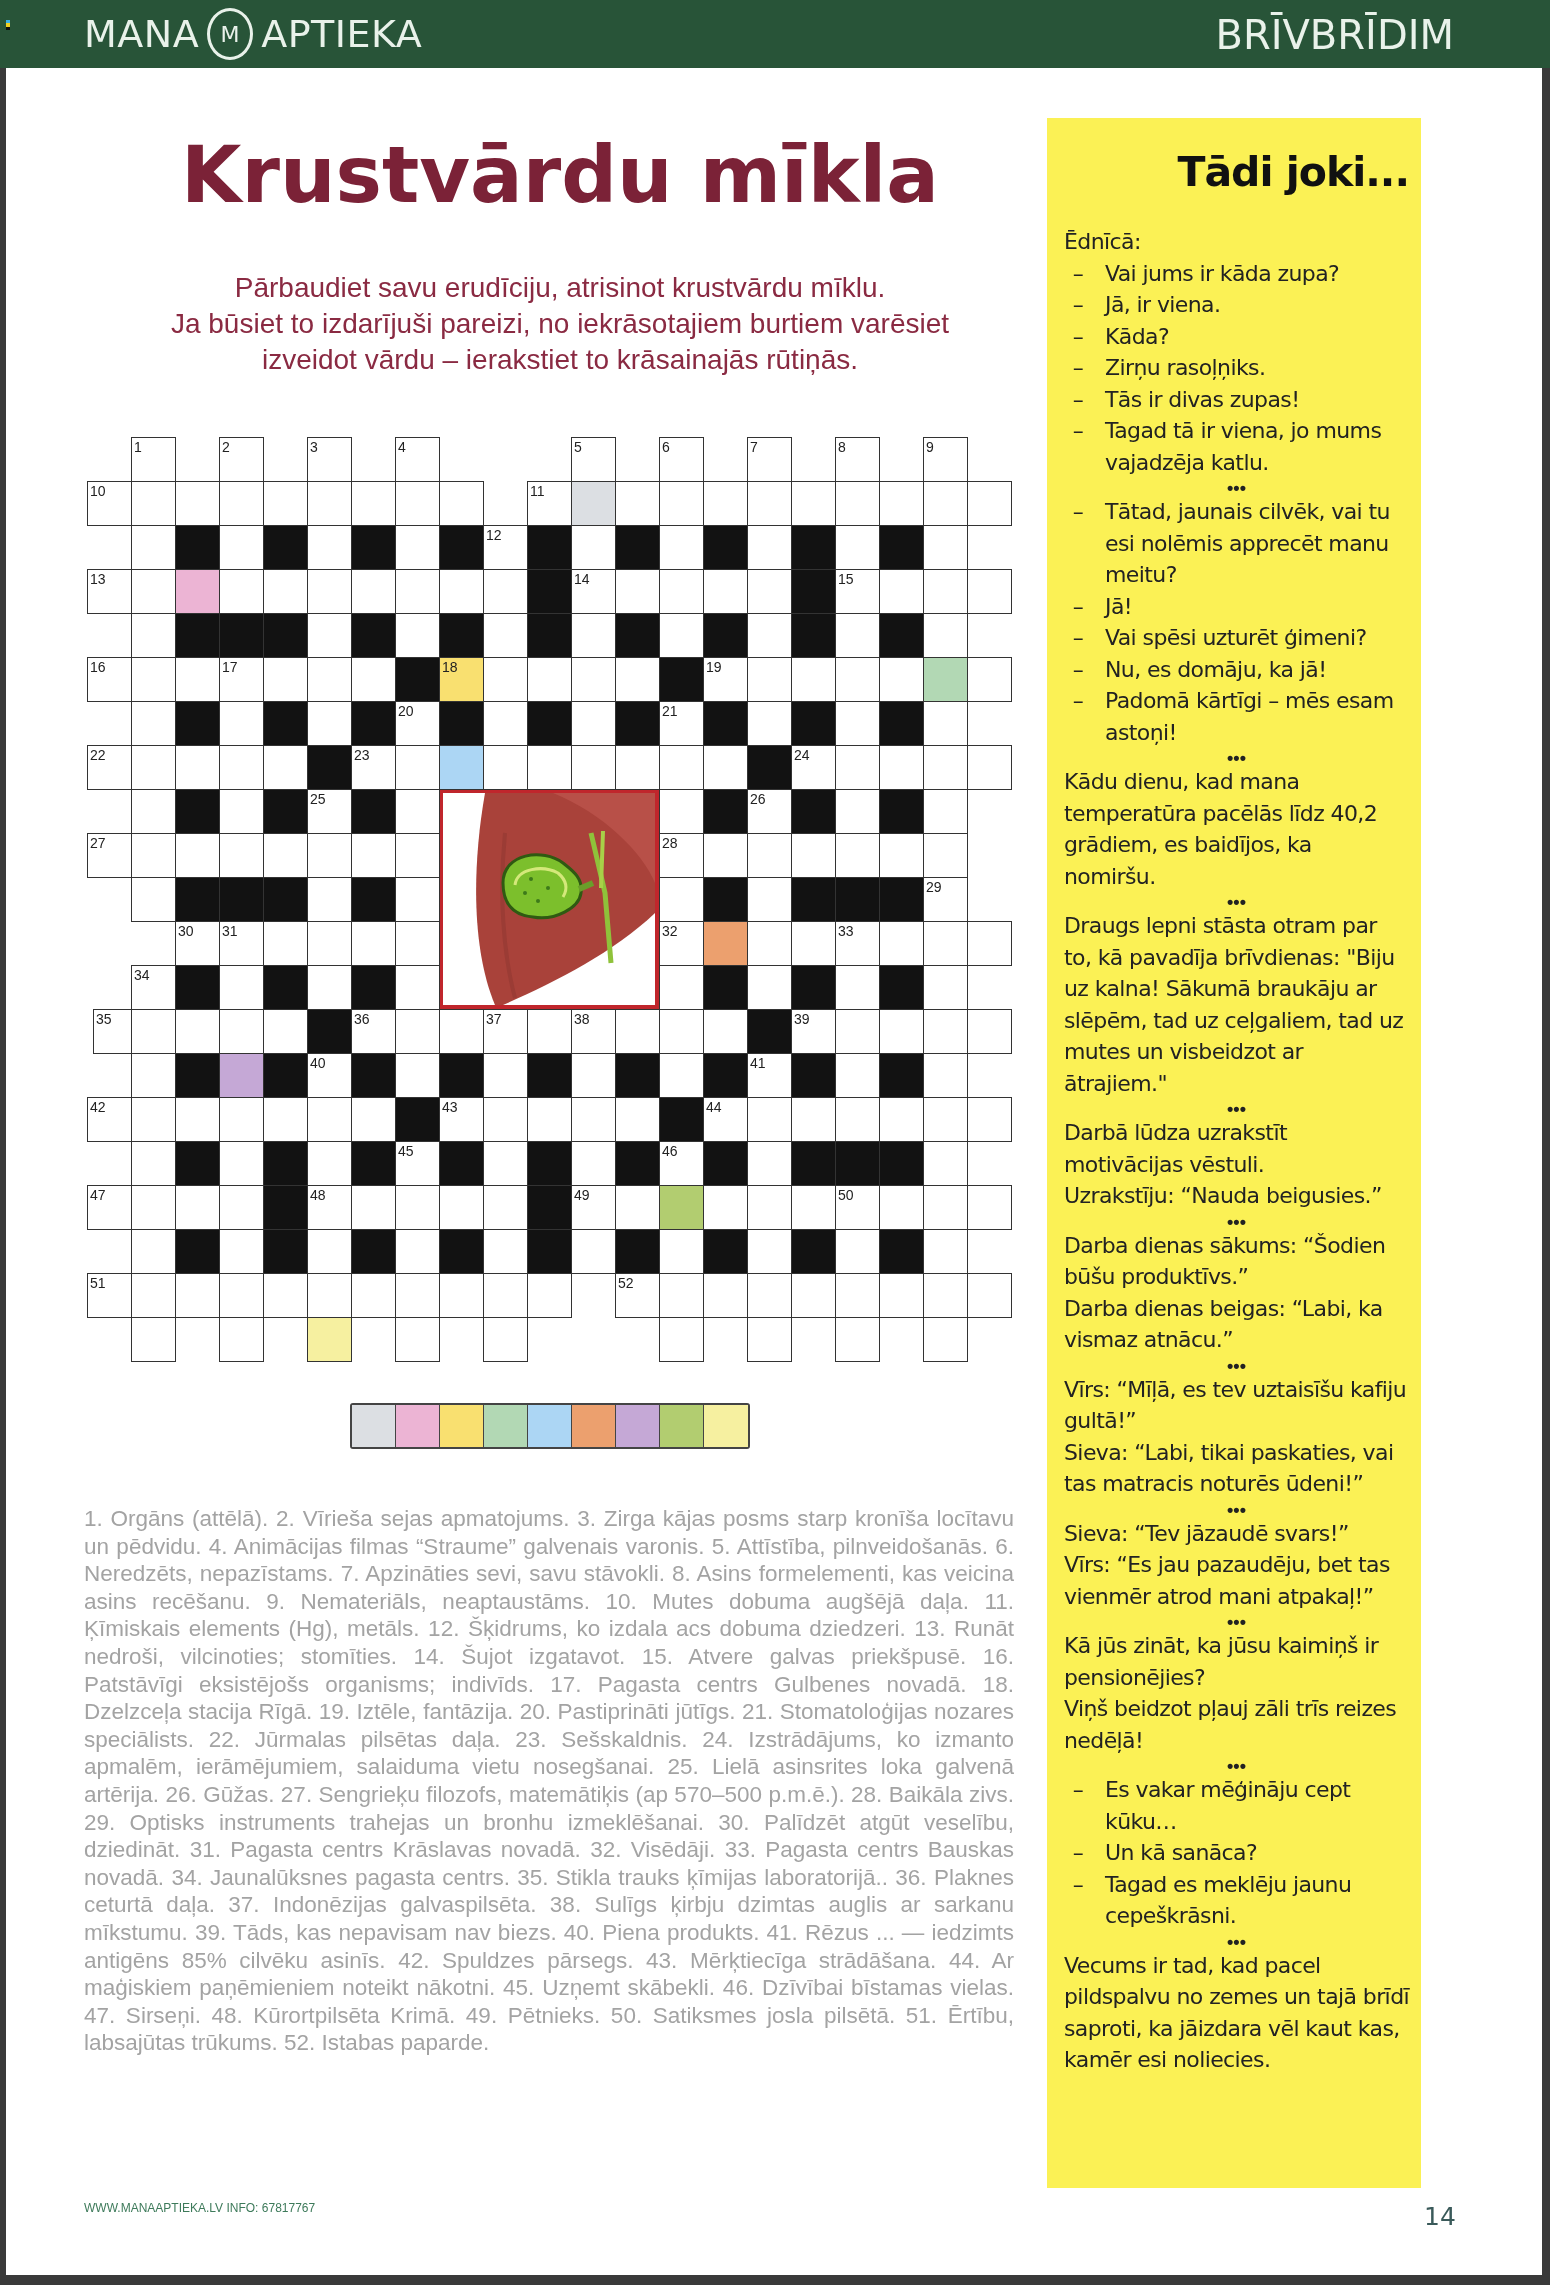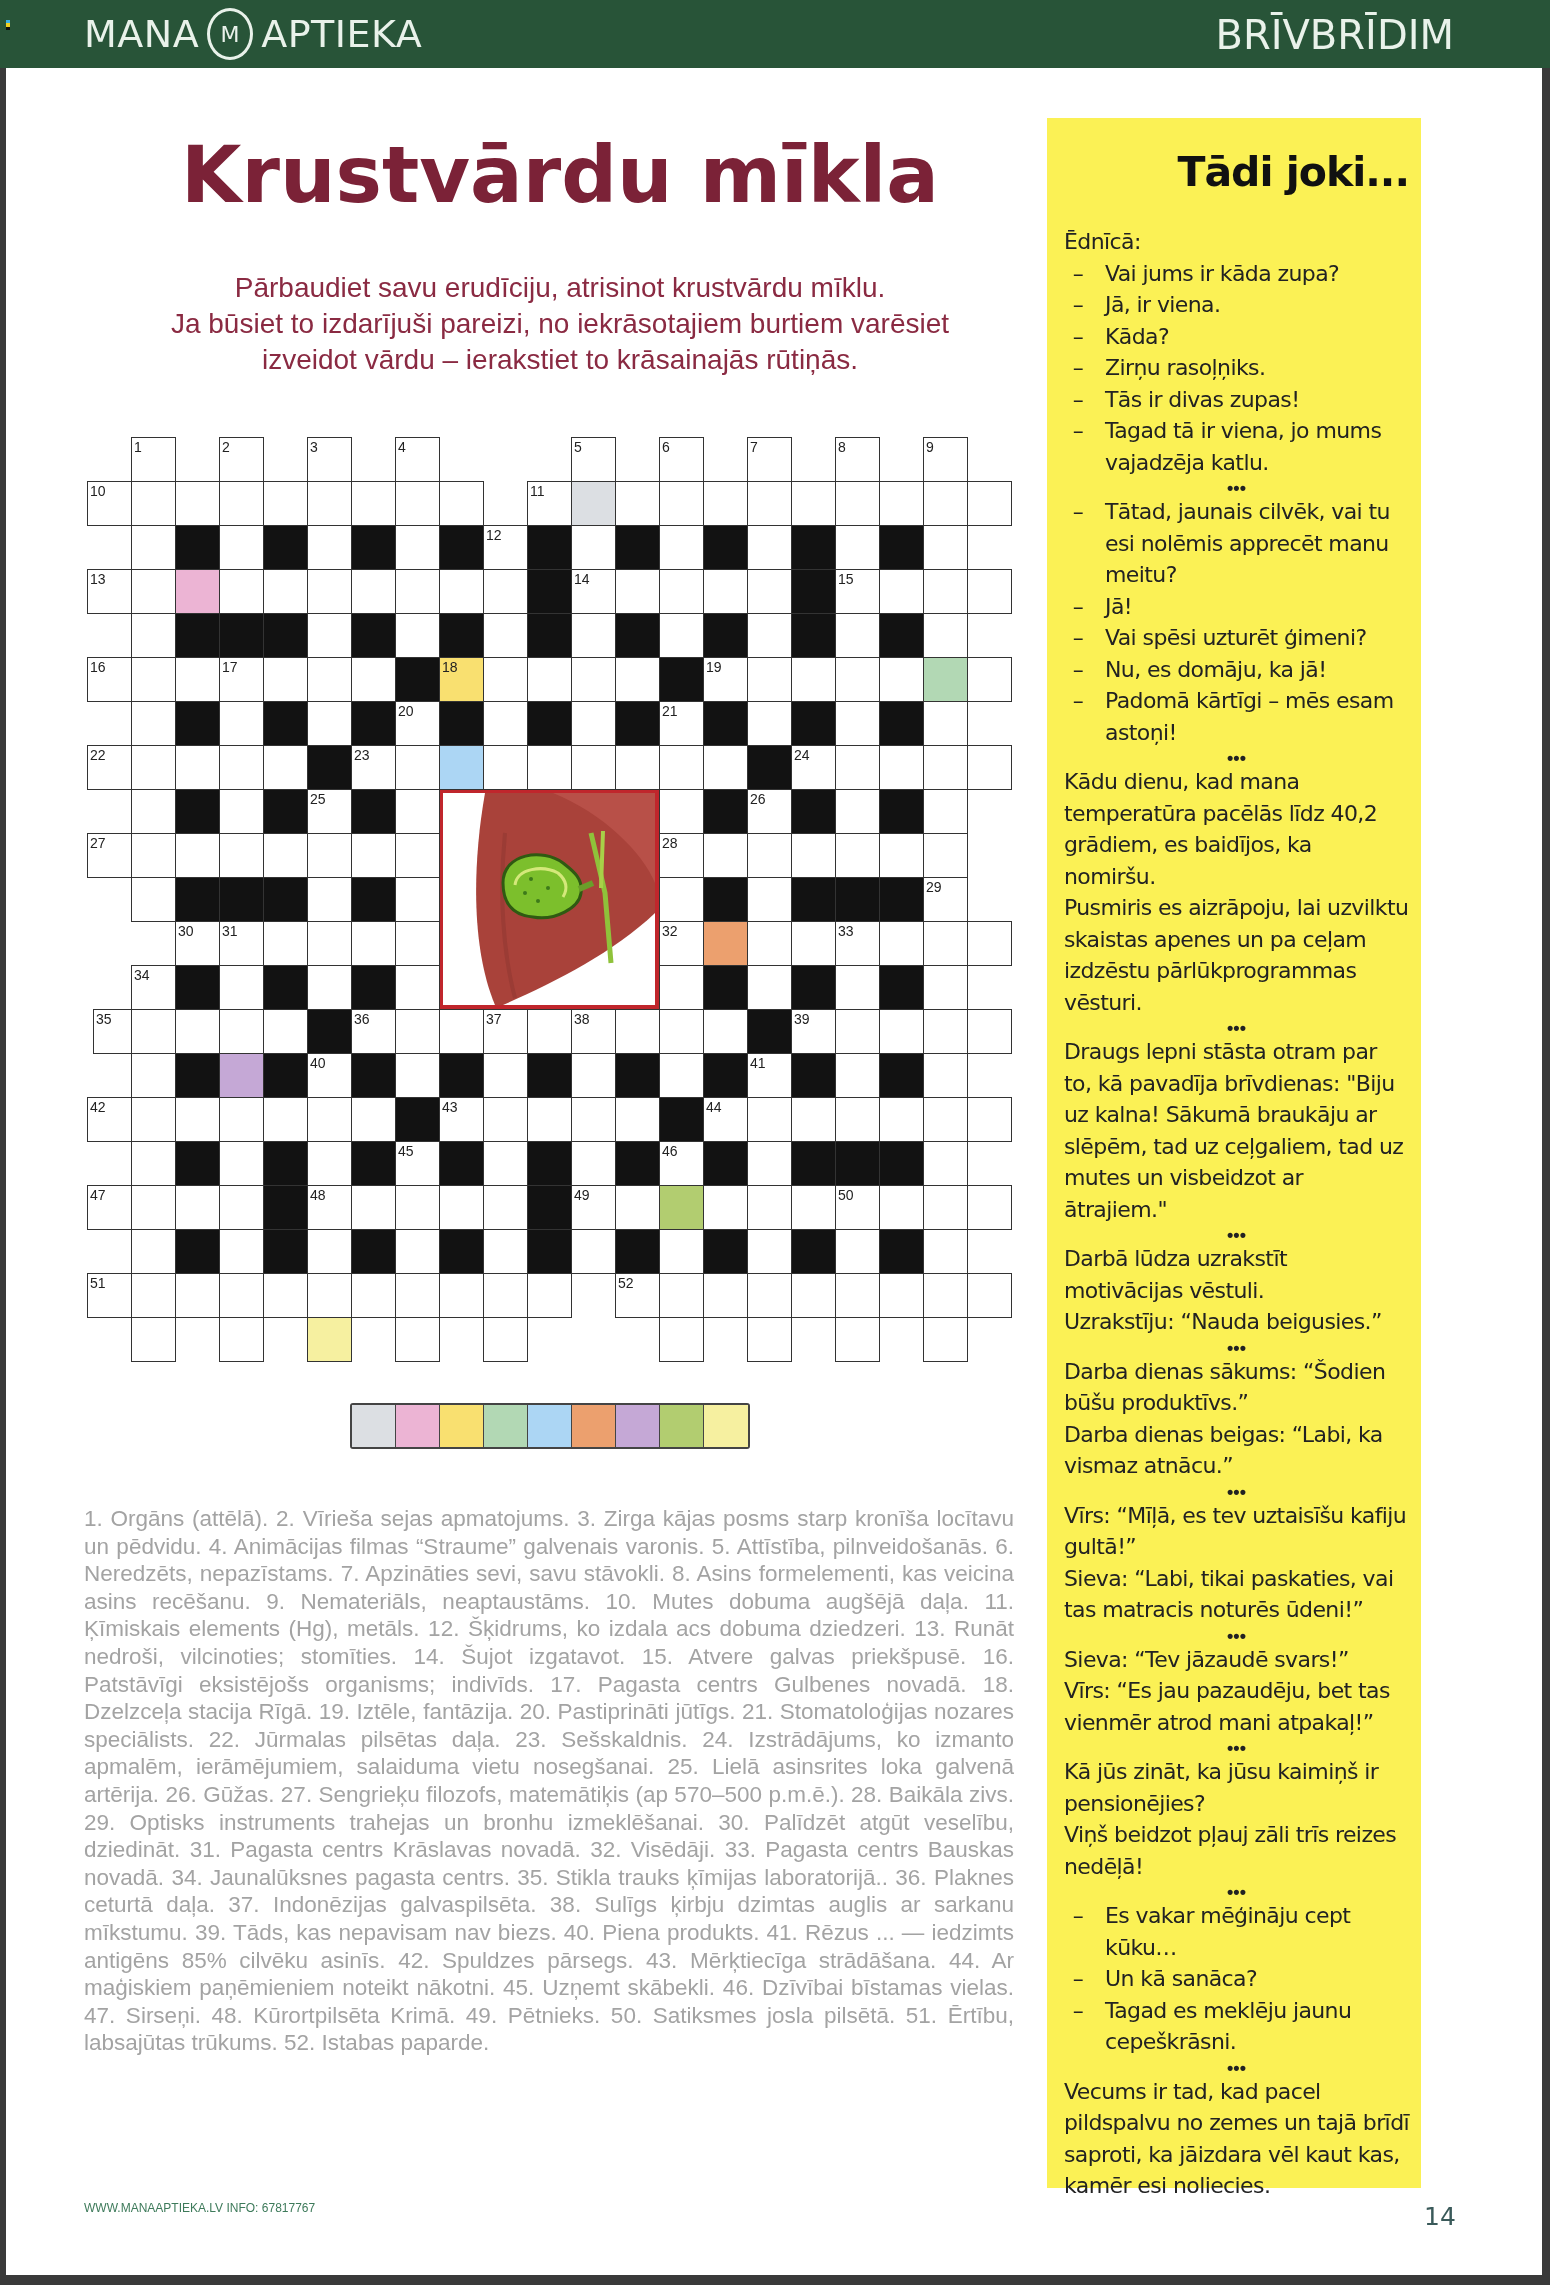--- a/index.html
+++ b/index.html
@@ -612,21 +612,20 @@
           <span class="t">Nu, es domāju, ka jā!</span>
         </div>
         <div class="dash">
           <span class="d">–</span>
           <span class="t">Padomā kārtīgi – mēs esam astoņi!</span>
         </div>
       </div>
       <div class="sep">•••</div>
       <div class="joke">
         <div>Kādu dienu, kad mana temperatūra pacēlās līdz 40,2 grādiem, es baidījos, ka nomiršu.</div>
-        <div>Pusmiris es aizrāpoju, lai uzvilktu skaistas apenes un pa ceļam izdzēstu pārlūkprogrammas vēsturi.</div>
       </div>
       <div class="sep">•••</div>
       <div class="joke">
         <div>Draugs lepni stāsta otram par to, kā pavadīja brīvdienas: "Biju uz kalna! Sākumā braukāju ar slēpēm, tad uz ceļgaliem, tad uz mutes un visbeidzot ar ātrajiem."</div>
       </div>
       <div class="sep">•••</div>
       <div class="joke">
         <div>Darbā lūdza uzrakstīt motivācijas vēstuli.</div>
         <div>Uzrakstīju: “Nauda beigusies.”</div>
       </div>

